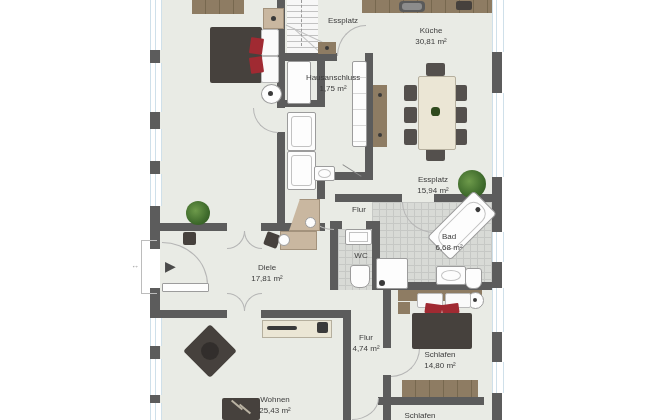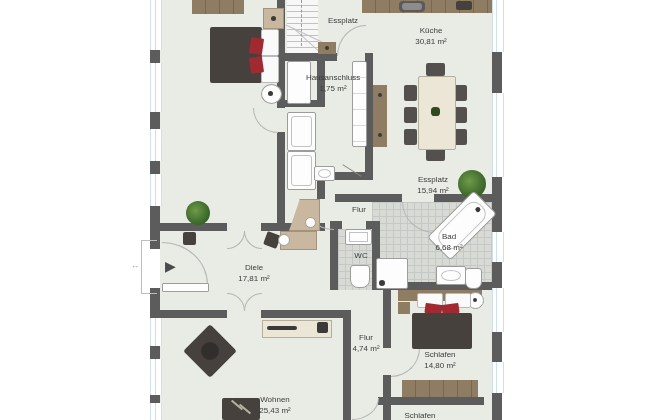--- a/index.html
+++ b/index.html
@@ -225,21 +225,21 @@
   <div class="lbl" style="left:431px;top:37px;">Küche
 30,81 m²</div>
   <div class="lbl" style="left:333px;top:84px;">Hausanschluss
 1,75 m²</div>
   <div class="lbl" style="left:433px;top:186px;">Essplatz
 15,94 m²</div>
   <div class="lbl" style="left:359px;top:210px;">Flur</div>
   <div class="lbl" style="left:361px;top:256px;">WC</div>
   <div class="lbl" style="left:449px;top:243px;">Bad
 6,68 m²</div>
-  <div class="lbl" style="left:254px;top:274px;">Diele
+  <div class="lbl" style="left:267px;top:274px;">Diele
 17,81 m²</div>
   <div class="lbl" style="left:275px;top:406px;">Wohnen
 25,43 m²</div>
   <div class="lbl" style="left:366px;top:344px;">Flur
 4,74 m²</div>
   <div class="lbl" style="left:440px;top:361px;">Schlafen
 14,80 m²</div>
   <div class="lbl" style="left:420px;top:416px;">Schlafen</div>
 
 </div>

